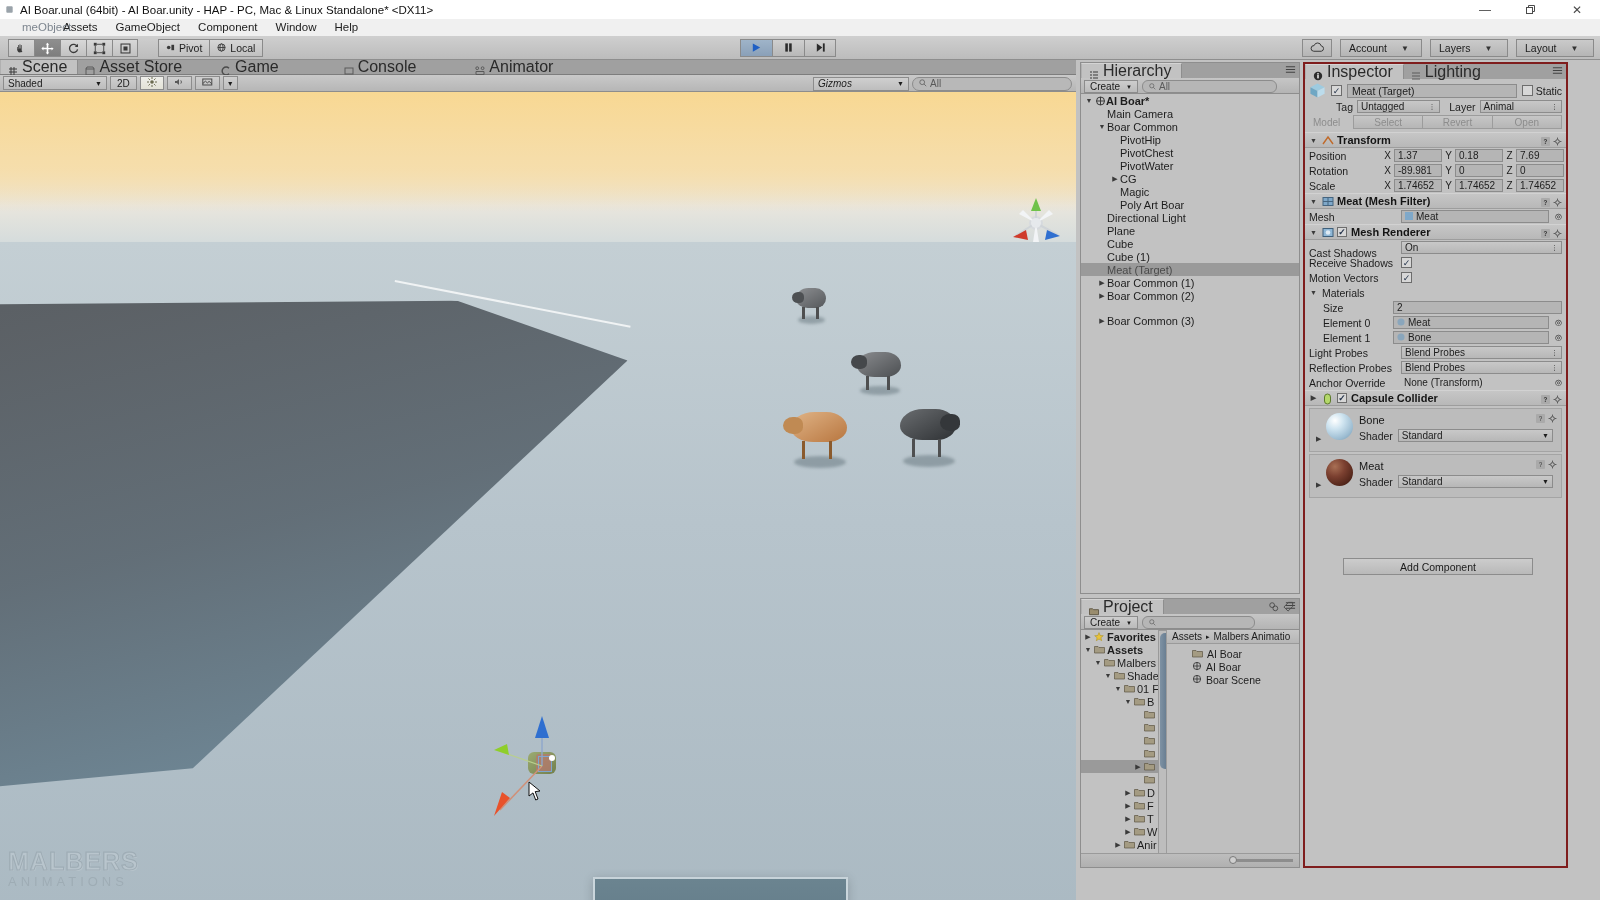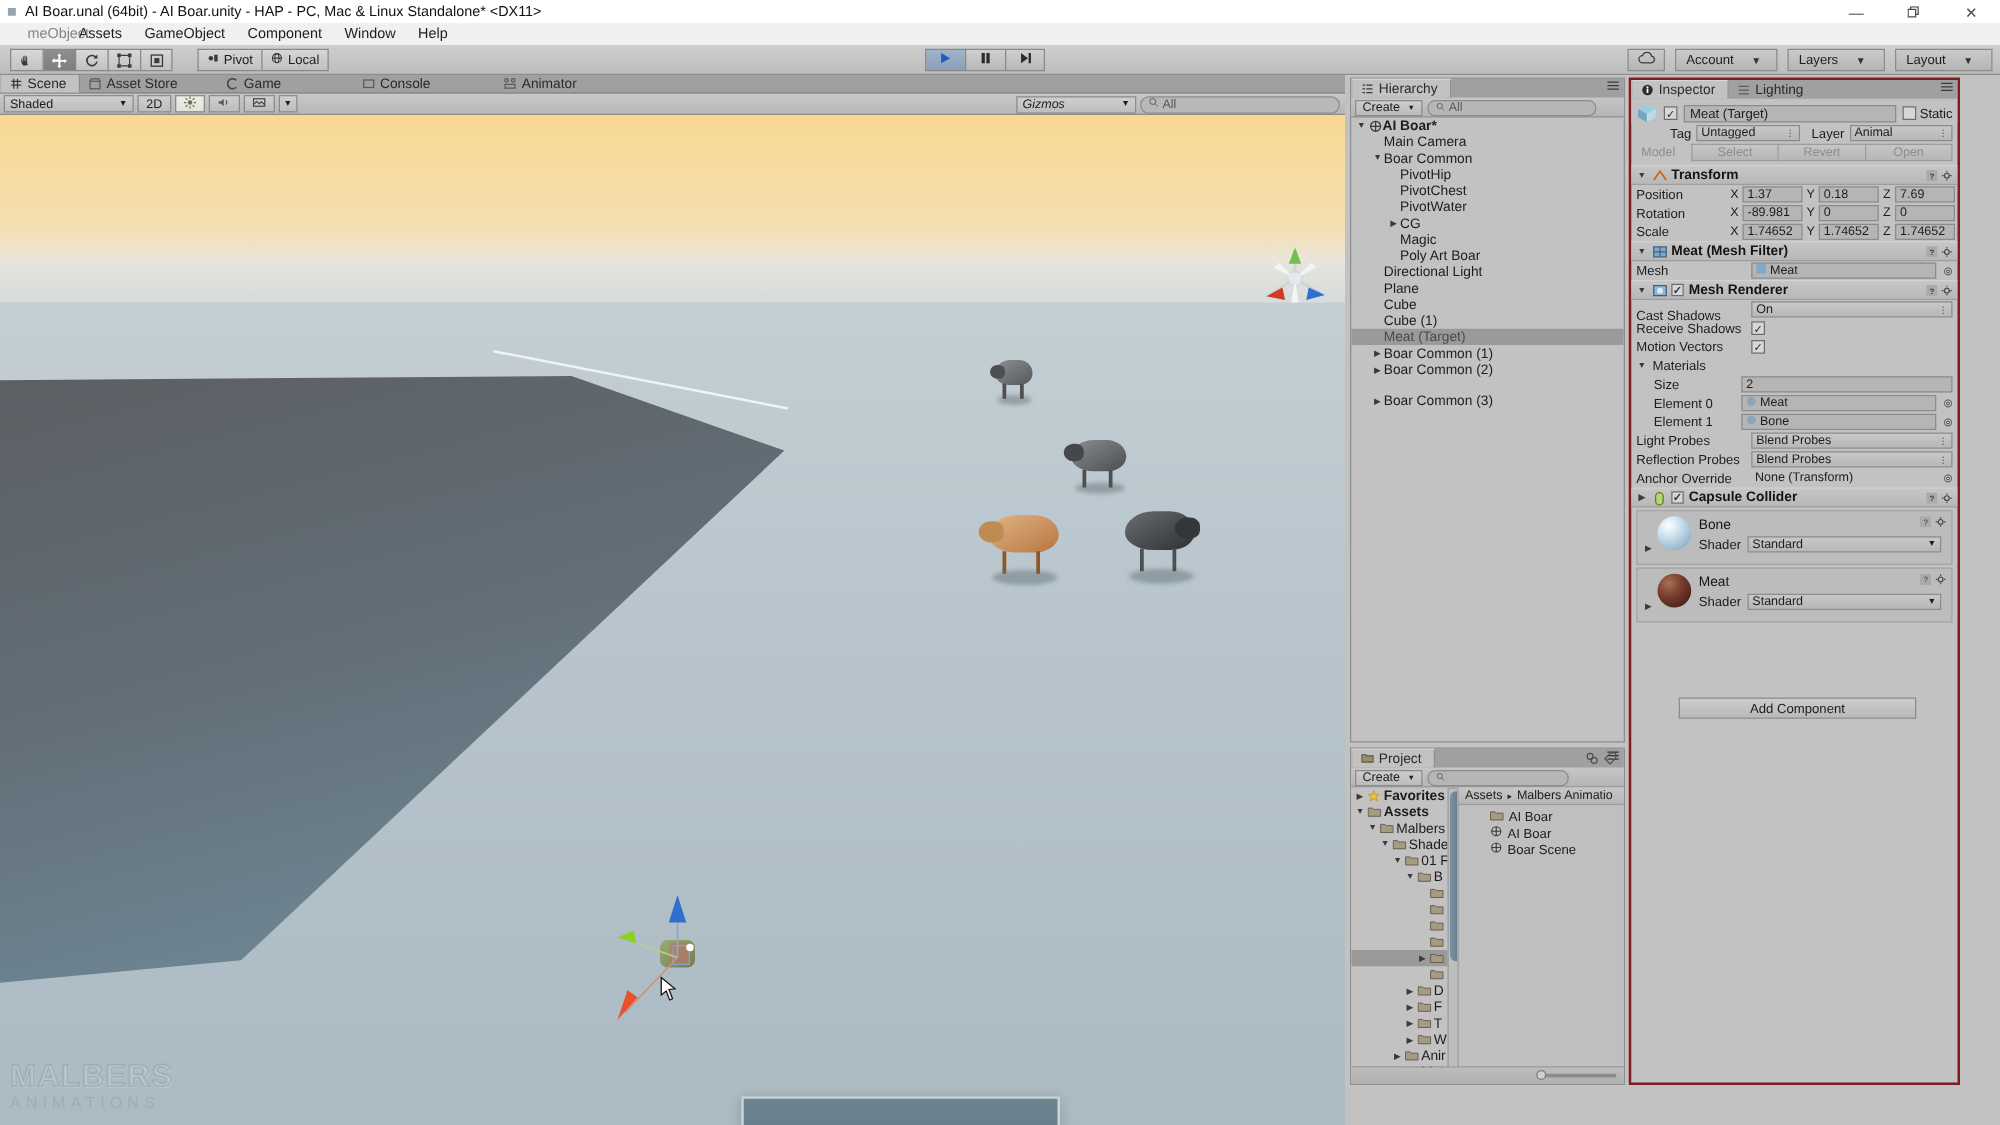--- a/index.html
+++ b/index.html
@@ -82,21 +82,21 @@
   .cloudbtn{ width:30px; height:18px; background:linear-gradient(#cacaca,#b5b5b5);
              border:1px solid #8a8a8a; display:flex; align-items:center; justify-content:center; }
 
   
   .tabstrip{
     position:absolute; height:15px; background:#a0a0a0;
     border-bottom:1px solid #7d7d7d; display:flex; align-items:flex-end;
   }
   .ptab{
     height:15px; padding:0 10px 0 7px; display:flex; align-items:center; gap:4px;
-    font-size:11px; color:#2a2a2a; background:transparent;
+    font-size:16px; color:#2a2a2a; background:transparent;
   }
   .ptab.active{ background:#c2c2c2; border-top:1px solid #d4d4d4;
                 border-left:1px solid #b0b0b0; border-right:1px solid #8e8e8e; }
   .ptab .ticon{ width:10px; height:10px; display:inline-block; }
 
   
   .sceneview{
     position:absolute; left:0; top:60px; width:1076px; height:840px;
     background:#c2c2c2; overflow:hidden;
   }

